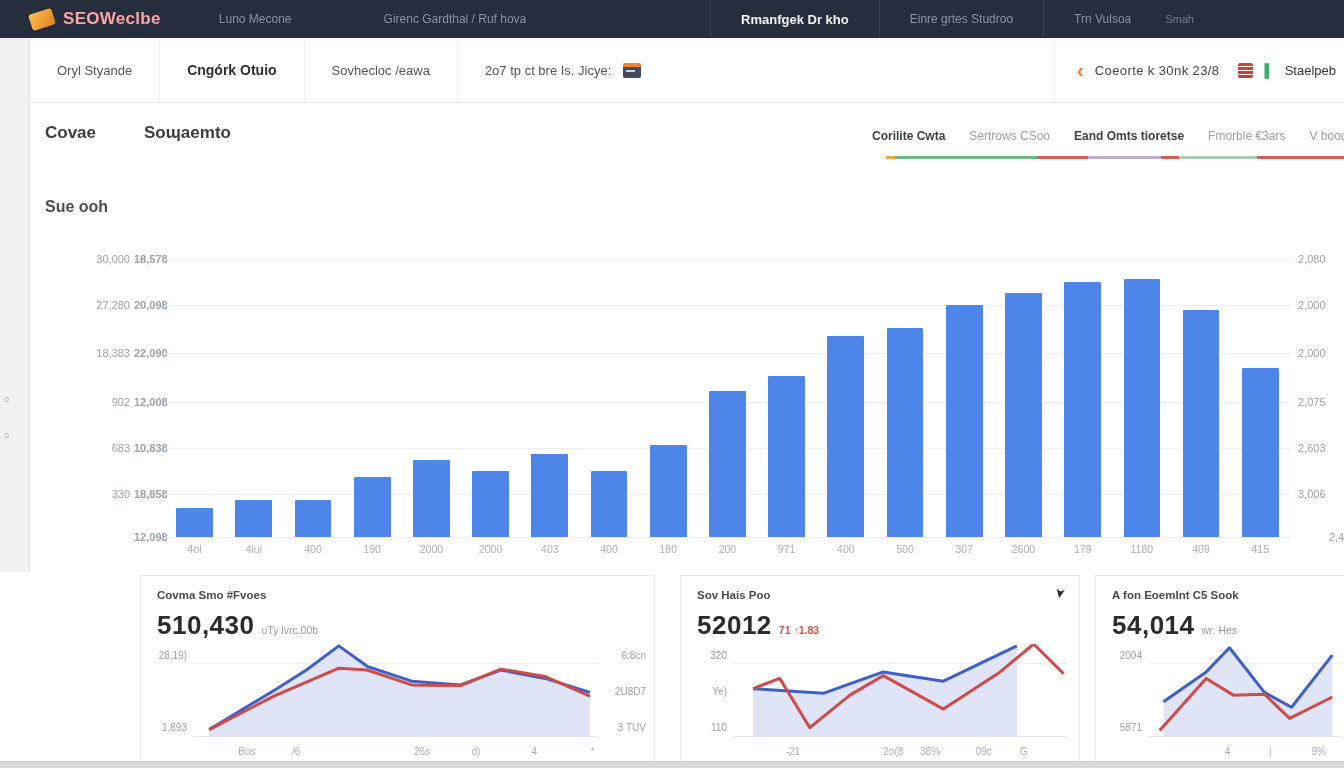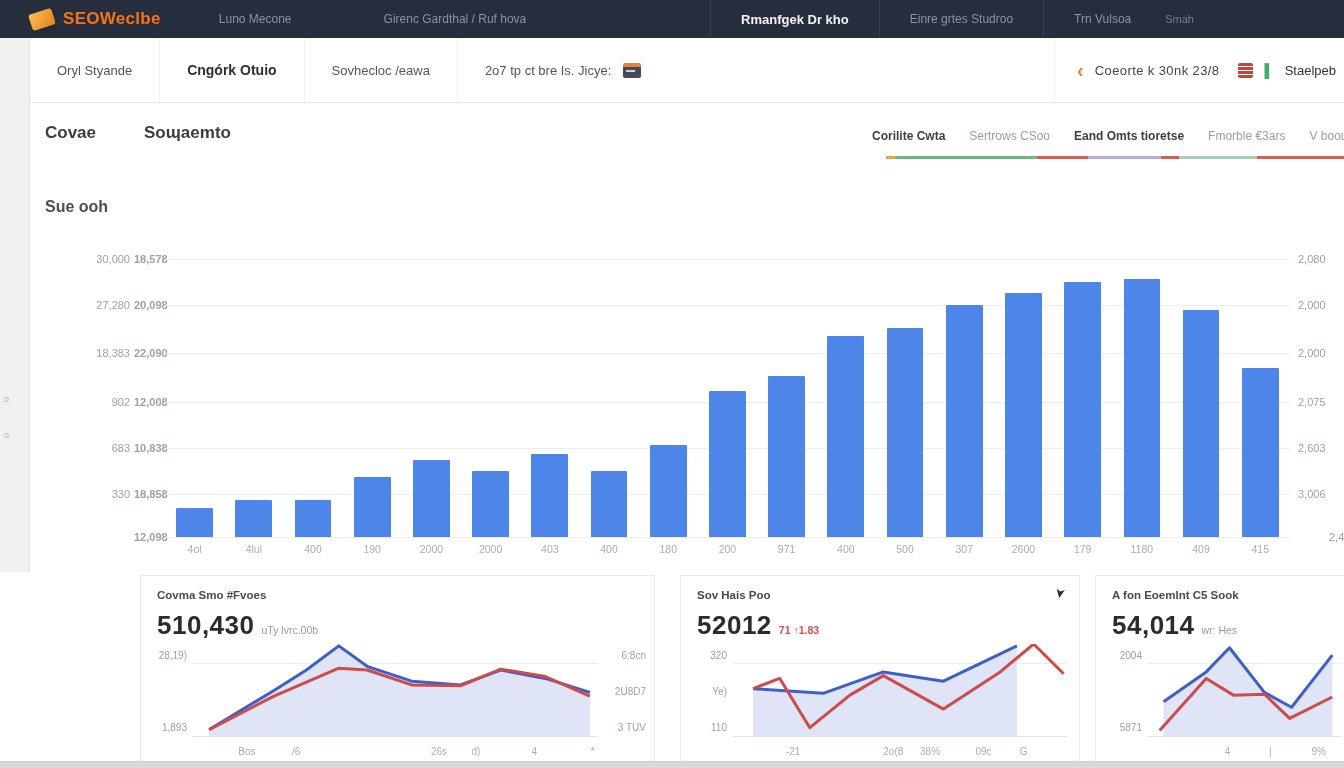--- a/index.html
+++ b/index.html
@@ -7,21 +7,21 @@
   .page{position:relative;width:1344px;height:768px;overflow:hidden;
         font-family:"Liberation Sans",sans-serif;background:#ffffff;}
 
   
   .topbar{position:absolute;left:0;top:0;width:1344px;height:38px;
           background:#262d3d;display:flex;align-items:center;}
   .logo{display:flex;align-items:center;gap:9px;margin-left:30px;cursor:pointer;}
   .logo-mark{width:24px;height:17px;border-radius:3px;
              background:linear-gradient(135deg,#f8c050 0%,#f2a33c 45%,#d9821c 100%);
              transform:rotate(-18deg);box-shadow:0 1px 2px rgba(0,0,0,.4);}
-  .logo-text{color:#f97316;font-size:17px;font-weight:bold;letter-spacing:.3px;}
+  .logo-text{color:#fca5a5;font-size:17px;font-weight:bold;letter-spacing:.3px;}
   .topnav{display:flex;align-items:center;margin-left:58px;gap:92px;}
   .tn{color:#8b93a7;font-size:12px;cursor:pointer;white-space:nowrap;}
   .topnav-right{position:absolute;right:0;top:0;height:38px;display:flex;align-items:stretch;}
   .topnav-right .cell{display:flex;align-items:center;padding:0 30px;
                       border-left:1px solid rgba(255,255,255,.09);}
   .topnav-right .cell.active .tn,.tn.active{color:#f2f4f8;font-weight:bold;font-size:13px;}
   .cell.last{gap:34px;padding-right:150px;}
   .tn.dim2{color:#767e92;font-size:11px;}
 
   
@@ -309,21 +309,21 @@
             <polyline points="4,92 20,56 36,26 43,28 54,44 66,45 76,27 87,35 98,56" fill="none" stroke="#cf4b49" stroke-width="3" vector-effect="non-scaling-stroke" stroke-linejoin="round"></polyline>
           </svg>
         </div>
         <span class="yl" style="top: 14%; left: 6px; width: 40px;">28,19)</span>
         <span class="yl" style="top: 72%; left: 6px; width: 40px;">1,893</span>
         <span class="yr" style="top: 14%; right: 8px;">6:8cn</span>
         <span class="yr" style="top: 43%; right: 8px;">2U8D7</span>
         <span class="yr" style="top: 72%; right: 8px;">3 TUV</span>
         <span class="xl" style="left: calc(12% + 44.32px);">Bos</span>
         <span class="xl" style="left: calc(23% + 37.28px);">/6</span>
-        <span class="xl" style="left: calc(51% + 19.36px); margin-left: 17px;">26s</span>
+        <span class="xl" style="left: calc(51% + 19.36px);">26s</span>
         <span class="xl" style="left: calc(63% + 11.68px);">d)</span>
         <span class="xl" style="left: calc(76% + 3.36px);">4</span>
         <span class="xl" style="left: calc(89% - 4.96px);">*</span>
       </div>
   </article>
 
   <article class="card c2">
     <div class="card-title">Sov Hais Poo</div>
     <div class="card-value-row">
       <span class="card-value">52012</span>

